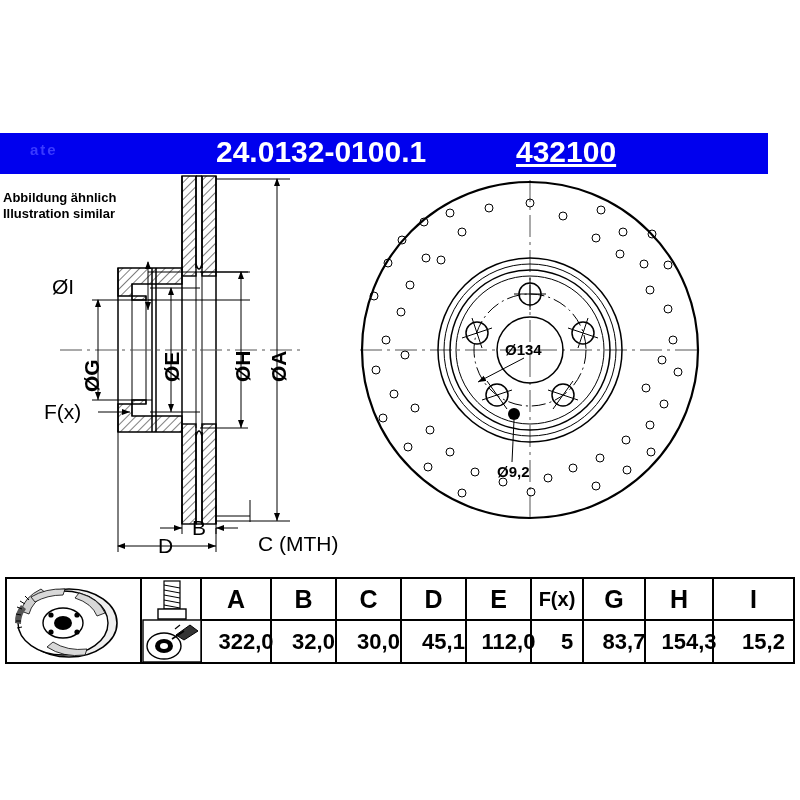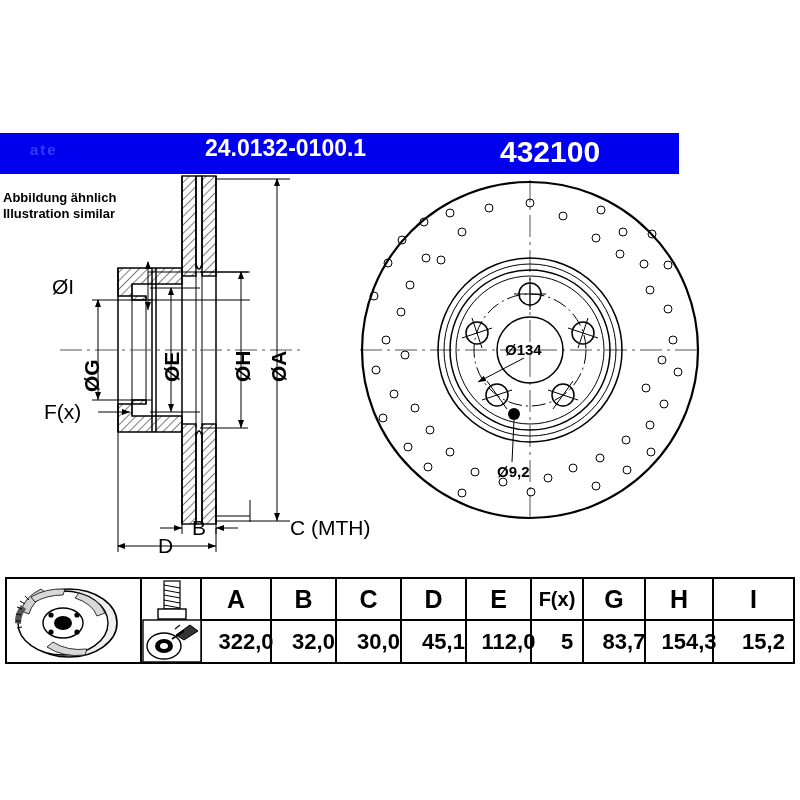--- a/index.html
+++ b/index.html
@@ -1,26 +1,26 @@
 <!DOCTYPE html>
 <html><head>
 <meta charset="utf-8">
 <style>
   html,body{margin:0;padding:0;background:#fff;}
   body{width:800px;height:800px;position:relative;overflow:hidden;
        font-family:"Liberation Sans",sans-serif;color:#000;}
   #page{position:absolute;left:0;top:0;width:800px;height:800px;}
 
   
-  .bluebar{position:absolute;left:0;top:133px;width:679px;height:41px;background:#0000EE;}
+  .bluebar{position:absolute;left:0;top:133px;width:768px;height:41px;background:#0000EE;}
   .bluebar .wm{position:absolute;left:30px;top:8px;font-size:15px;font-weight:bold;
                color:#3a3aff;letter-spacing:2px;}
-  .part-no{position:absolute;left:205px;top:135px;font-size:23px;font-weight:bold;
+  .part-no{position:absolute;left:216px;top:135px;font-size:30px;font-weight:bold;
            color:#fff;letter-spacing:0px;}
-  .ref-no{position:absolute;left:500px;top:135px;font-size:30px;font-weight:bold;color:#fff;}
+  .ref-no{position:absolute;left:516px;top:135px;font-size:30px;font-weight:bold;color:#fff;text-decoration:underline;}
 
   
   .note{position:absolute;left:3px;top:190px;font-size:13px;font-weight:bold;line-height:16px;}
 
   
   svg{position:absolute;left:0;top:0;}
   .ln{stroke:#000;fill:none;}
   .thick{stroke-width:2.2;}
   .med{stroke-width:1.5;}
   .thin{stroke-width:1;}
@@ -300,21 +300,21 @@
   <div class="vlabel" style="left:160px;top:382px;">ØE</div>
 
   <div class="vlabel" style="left:231px;top:382px;">ØH</div>
 
   <div class="vlabel" style="left:267px;top:382px;">ØA</div>
 
   <div class="dlabel" style="left:44px;top:400px;">F(x)</div>
 
   <div class="dlabel" style="left:192px;top:516px;">B</div>
 
-  <div class="dlabel" style="left:258px;top:516px;margin-left:32px;">C (MTH)</div>
+  <div class="dlabel" style="left:258px;top:532px;">C (MTH)</div>
 
   <div class="dlabel" style="left:158px;top:534px;">D</div>
 
   <div class="small-dim" style="left:505px;top:341px;">Ø134</div>
 
   <div class="small-dim" style="left:497px;top:463px;">Ø9,2</div>
 
   <div class="tbl">
 
     <div class="iconcell" style="left:0;width:135px;">

